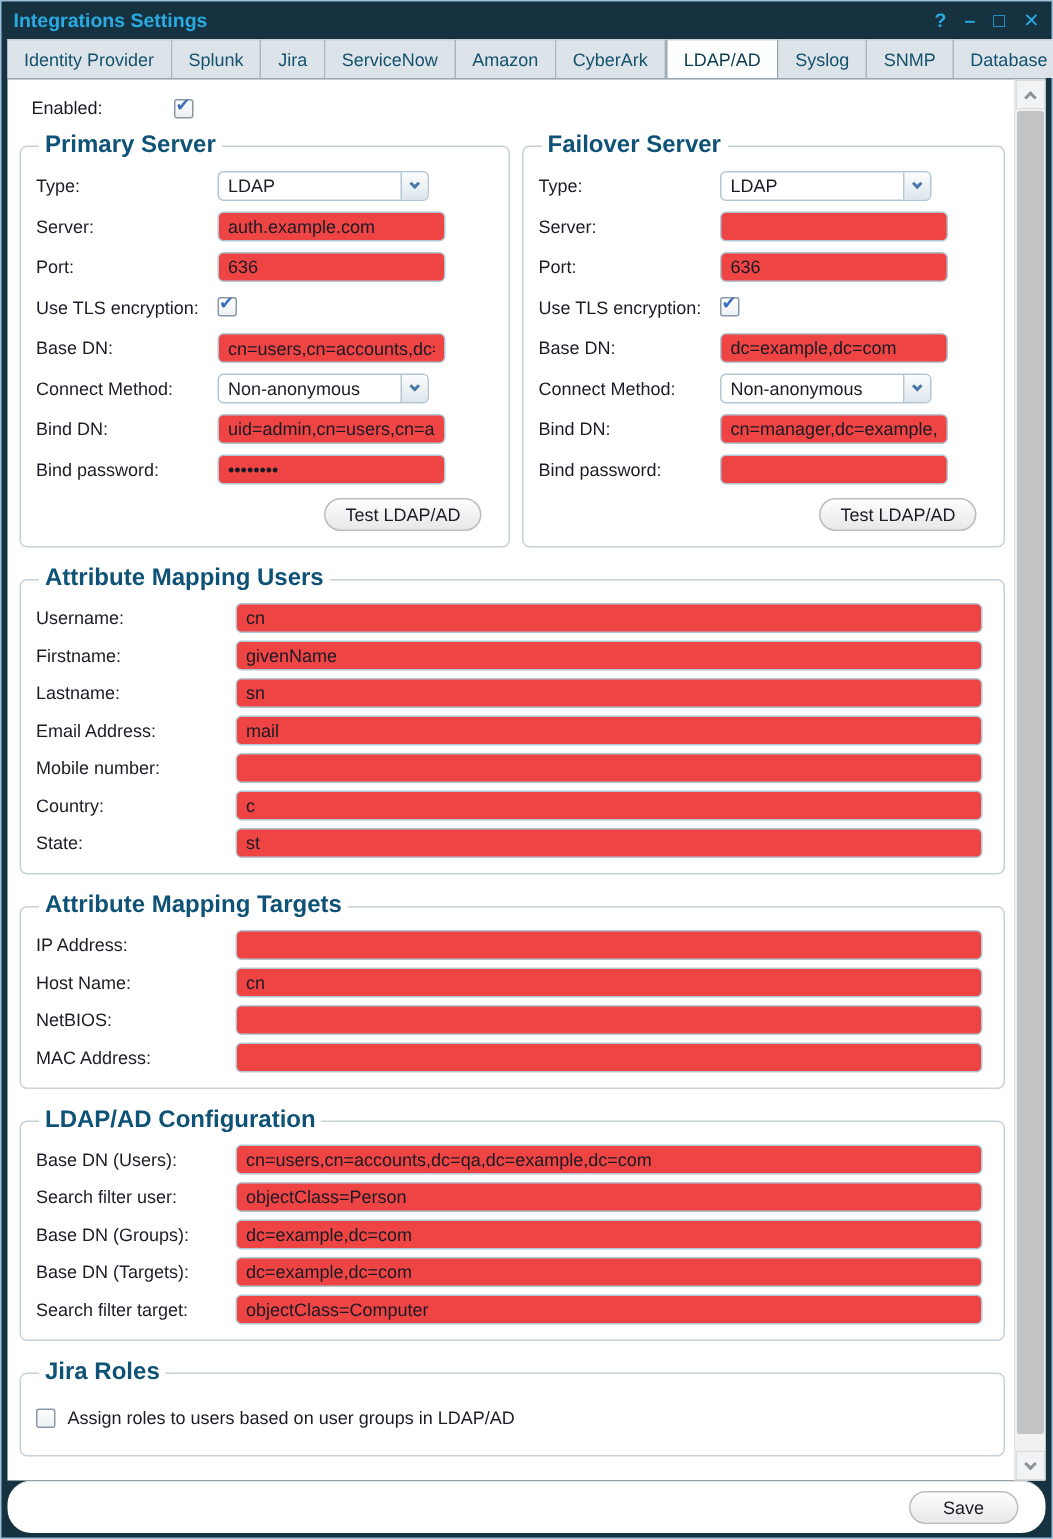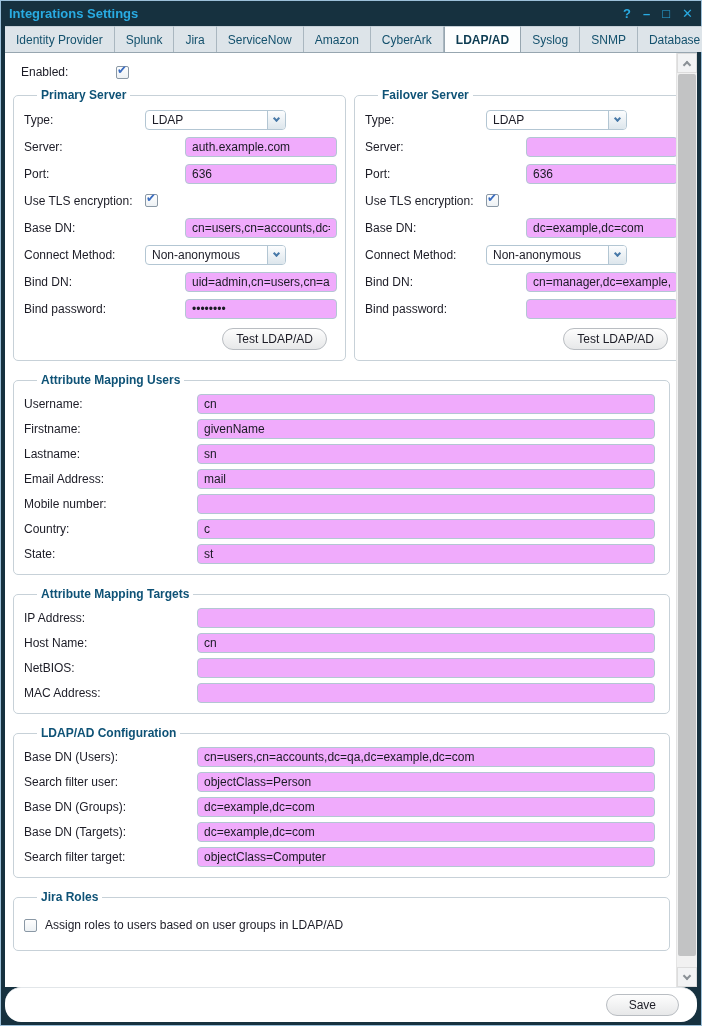--- a/index.html
+++ b/index.html
@@ -29,21 +29,21 @@
   .tabstrip {
     height:27px; background:#dde4e9; display:flex; align-items:stretch;
     margin:0 4px; border-bottom:1px solid #97a6b0; flex:0 0 auto;
   }
   .tab {
     padding:0 11px; display:flex; align-items:center;
     color:#14516d; font-size:12px; border-right:1px solid #aab7c0;
     border-top:1px solid #c6d0d7; background:#dde4e9; cursor:pointer; white-space:nowrap;
   }
   .tab.active {
-    background:#fdfefe; font-weight:bold; color:#0d3c52;
+    background:#fdfefe; font-weight:normal; color:#0d3c52;
     border-right:1px solid #97a6b0; border-left:1px solid #97a6b0;
   }
   
   .content {
     background:#fff; margin:0 4px; flex:1 1 auto;
     display:flex; overflow:hidden;
   }
   .scrollarea { flex:1 1 auto; padding:5px 2px 0 8px; overflow:hidden; }
   
   .scrollbar { flex:0 0 21px; display:flex; flex-direction:column; background:#f4f4f4; border-left:1px solid #e4e4e4; }
@@ -54,29 +54,29 @@
   .sb-track { flex:1 1 auto; position:relative; background:#f1f1f1; }
   .sb-thumb { position:absolute; top:1px; left:1px; right:1px; height:calc(100% - 12px); background:#c2c3c4; border-radius:2px; }
   .chev { display:inline-block; width:6px; height:6px; border:solid #8a9096; border-width:0 2px 2px 0; }
   .chev.up   { transform:rotate(-135deg); margin-top:4px; }
   .chev.down { transform:rotate(45deg);  margin-bottom:3px; }
   
   fieldset {
     border:1px solid #c7d1d8; border-radius:5px;
     margin:0 0 12px 0; padding:4px 8px 8px 8px;
   }
-  legend { color:#0e5276; font-weight:bold; font-size:12px; padding:0 4px; margin-left:15px; }
+  legend { color:#0e5276; font-weight:bold; font-size:16px; padding:0 4px; margin-left:4px; }
   .row { display:flex; align-items:center; height:27px; }
   .row.compact { height:25px; }
   .lbl { flex:0 0 123px; padding-left:2px; color:#1c1c26; }
   .lbl.wide { flex:0 0 135px; }
   .txt {
     height:20px; border:1px solid #b3c6d3; border-radius:4px;
     padding:0 6px; font-family:"Liberation Sans","DejaVu Sans",sans-serif;
-    font-size:12px; color:#1a1a24; background:#f0abfc; outline:none;margin-left:40px;
+    font-size:12px; color:#1a1a24; background:#ef4444; outline:none;
   }
   .txt.w150 { width:152px; }
   .txt.grow { flex:1 1 auto; margin-right:6px; }
   .combo {
     width:141px; height:20px; border:1px solid #b3c6d3; border-radius:4px;
     display:flex; align-items:center; background:#fff; cursor:pointer; overflow:hidden;
   }
   .combo-text { flex:1; padding:0 6px; white-space:nowrap; }
   .combo-btn {
     flex:0 0 18px; align-self:stretch; border-left:1px solid #b3c6d3;

